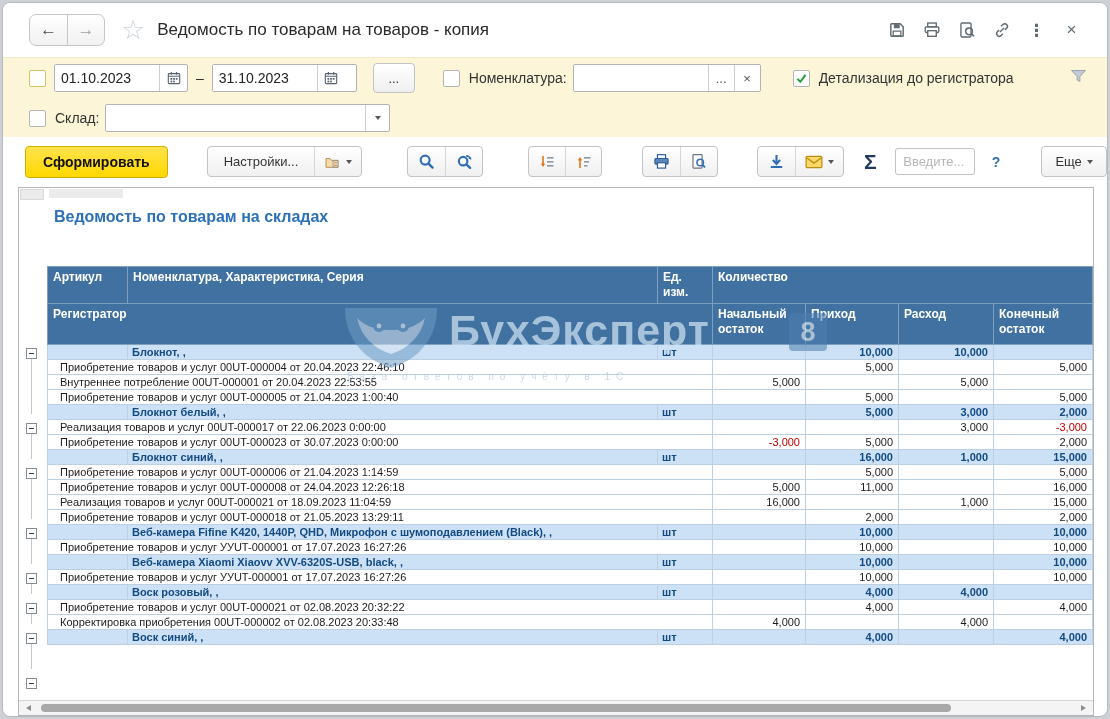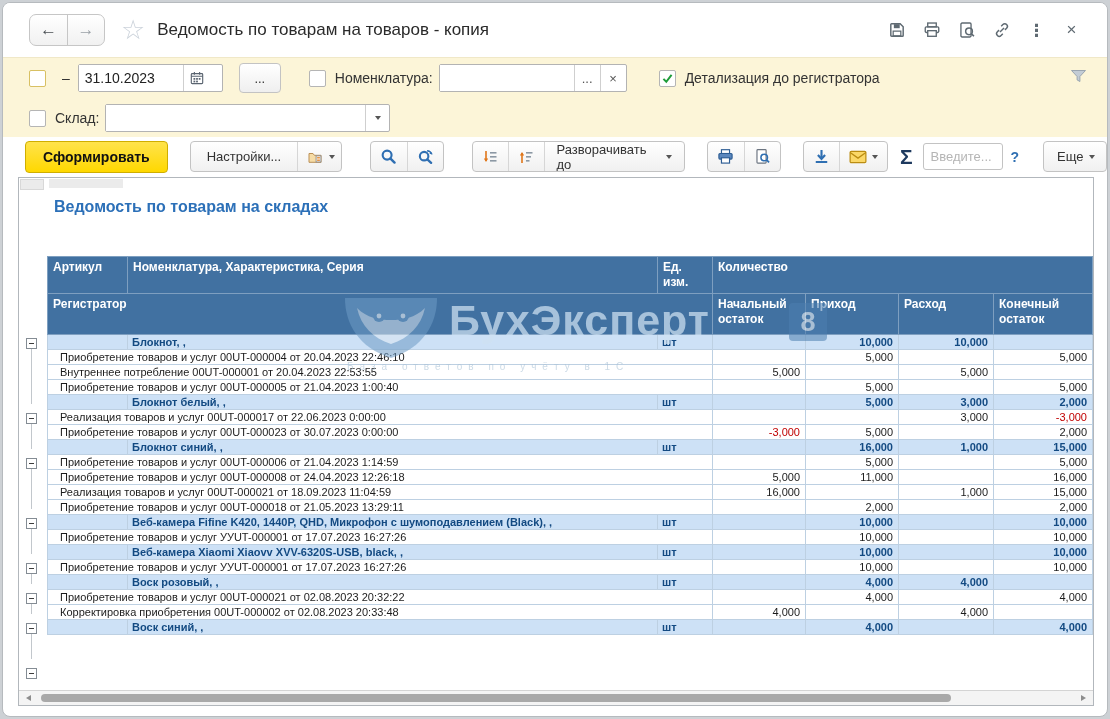--- a/index.html
+++ b/index.html
@@ -27,21 +27,21 @@
   .cbx svg{display:block;}
   .flabel{font-size:14px;color:#333;margin:0 6px 0 9px;white-space:nowrap;}
   .field{display:flex;align-items:stretch;height:28px;background:#fff;border:1px solid #b3b3b3;border-radius:2px;}
   .field input{border:none;outline:none;font-family:inherit;font-size:14px;color:#222;padding:0 6px;min-width:0;}
   .seg{display:flex;align-items:center;justify-content:center;border-left:1px solid #cfcfcf;color:#555;font-size:13px;}
   .dash{margin:0 8px;color:#333;font-size:14px;}
   .btn{height:30px;display:flex;align-items:center;justify-content:center;background:linear-gradient(#ffffff,#efefef);border:1px solid #c3c3c3;border-radius:4px;font-size:13px;color:#333;padding:0 12px;white-space:nowrap;}
   .funnel{margin-left:auto;margin-right:20px;}
 
   
-  .toolbar{height:39px;display:flex;align-items:center;background:#fff;padding-left:22px;justify-content:space-between;}
+  .toolbar{height:49px;display:flex;align-items:center;background:#fff;padding-left:22px;justify-content:space-between;}
   .btn-generate{height:32px;padding:0 17px;background:linear-gradient(#ffe34c,#ffd800);border:1px solid #cfae00;border-radius:4px;font-size:14px;font-weight:bold;color:#111;display:flex;align-items:center;}
   .bgroup{display:flex;align-items:stretch;height:31px;border:1px solid #c3c3c3;border-radius:4px;overflow:hidden;background:linear-gradient(#ffffff,#f0f0f0);}
   .bseg{display:flex;align-items:center;justify-content:center;padding:0 9px;font-size:13px;color:#333;}
   .bseg + .bseg{border-left:1px solid #d6d6d6;}
   .caret{display:inline-block;width:0;height:0;border-left:3.5px solid transparent;border-right:3.5px solid transparent;border-top:4px solid #555;margin-left:5px;}
   .sigma{font-size:21px;font-weight:bold;color:#1e3a5f;margin:0 10px 0 12px;}
   .quick{width:80px;height:27px;border:1px solid #c3c3c3;border-radius:3px;font-family:inherit;font-size:13px;padding:0 7px;color:#333;}
   .quick::placeholder{color:#b5b5b5;}
   .help{color:#2f6fb2;font-size:14px;font-weight:bold;margin:0 12px 0 8px;}
   .gap22{width:22px;flex:none;} .gap28{width:28px;flex:none;} .gap12{width:12px;flex:none;}
@@ -131,20 +131,35 @@
       </span>
       <span class="tb-icon dots">⋮</span>
       <span class="tb-icon close-x">×</span>
     </div>
   </div>
 
   <div class="filterbar">
     <div class="frow">
       <span class="cbx gold"></span>
       <span style="width:8px"></span>
+      <span class="field" style="width:134px">
+        <input style="width: 104px;" value="01.10.2023">
+        <span class="seg" style="width:28px">
+          <svg width="14" height="14" viewBox="0 0 16 16">
+              <rect x="1.5" y="3" width="13" height="11.5" rx="1" fill="none" stroke="#5a6470" stroke-width="1.3"></rect>
+              <path d="M1.5 6h13" stroke="#5a6470" stroke-width="1.2"></path>
+              <path d="M5 1.2v3M11 1.2v3" stroke="#5a6470" stroke-width="1.3"></path>
+              <rect x="4" y="8" width="2" height="2" fill="#5a6470"></rect>
+              <rect x="7" y="8" width="2" height="2" fill="#5a6470"></rect>
+              <rect x="10" y="8" width="2" height="2" fill="#5a6470"></rect>
+              <rect x="4" y="11" width="2" height="2" fill="#5a6470"></rect>
+              <rect x="7" y="11" width="2" height="2" fill="#5a6470"></rect>
+            </svg>
+        </span>
+      </span>
       <span class="dash">–</span>
       <span class="field" style="width:145px">
         <input style="width: 104px;" value="31.10.2023">
         <span class="seg" style="width:28px">
           <svg width="14" height="14" viewBox="0 0 16 16">
               <rect x="1.5" y="3" width="13" height="11.5" rx="1" fill="none" stroke="#5a6470" stroke-width="1.3"></rect>
               <path d="M1.5 6h13" stroke="#5a6470" stroke-width="1.2"></path>
               <path d="M5 1.2v3M11 1.2v3" stroke="#5a6470" stroke-width="1.3"></path>
               <rect x="4" y="8" width="2" height="2" fill="#5a6470"></rect>
               <rect x="7" y="8" width="2" height="2" fill="#5a6470"></rect>
@@ -233,24 +248,20 @@
       </span>
       <span class="bseg" style="width:36px">
         <svg width="16" height="16" viewBox="0 0 16 16">
             <path d="M4 14V4" stroke="#e0761a" stroke-width="1.6"></path>
             <path d="M1.8 6.5L4 3l2.2 3.5z" fill="#e0761a"></path>
             <rect x="8" y="3" width="6.5" height="1.6" fill="#8c98a4"></rect>
             <rect x="8" y="7" width="5" height="1.6" fill="#8c98a4"></rect>
             <rect x="8" y="11" width="3.5" height="1.6" fill="#8c98a4"></rect>
           </svg>
       </span>
-      <span class="bseg" style="padding:0 12px">
-          <span>Разворачивать до</span>
-          <span class="caret"></span>
-        </span>
     </div>
     <span class="gap22"></span>
     <div class="bgroup">
       <span class="bseg" style="width:37px">
         <svg width="17" height="17" viewBox="0 0 16 16">
             <rect x="4.2" y="1.6" width="7.6" height="3.6" fill="#fff" stroke="#2d5d94" stroke-width="1.1"></rect>
             <rect x="1.8" y="5.2" width="12.4" height="5.2" rx="1" fill="#5b87bd" stroke="#2d5d94" stroke-width="1.1"></rect>
             <rect x="4.2" y="9.2" width="7.6" height="5" fill="#fff" stroke="#2d5d94" stroke-width="1.1"></rect>
           </svg>
       </span>

